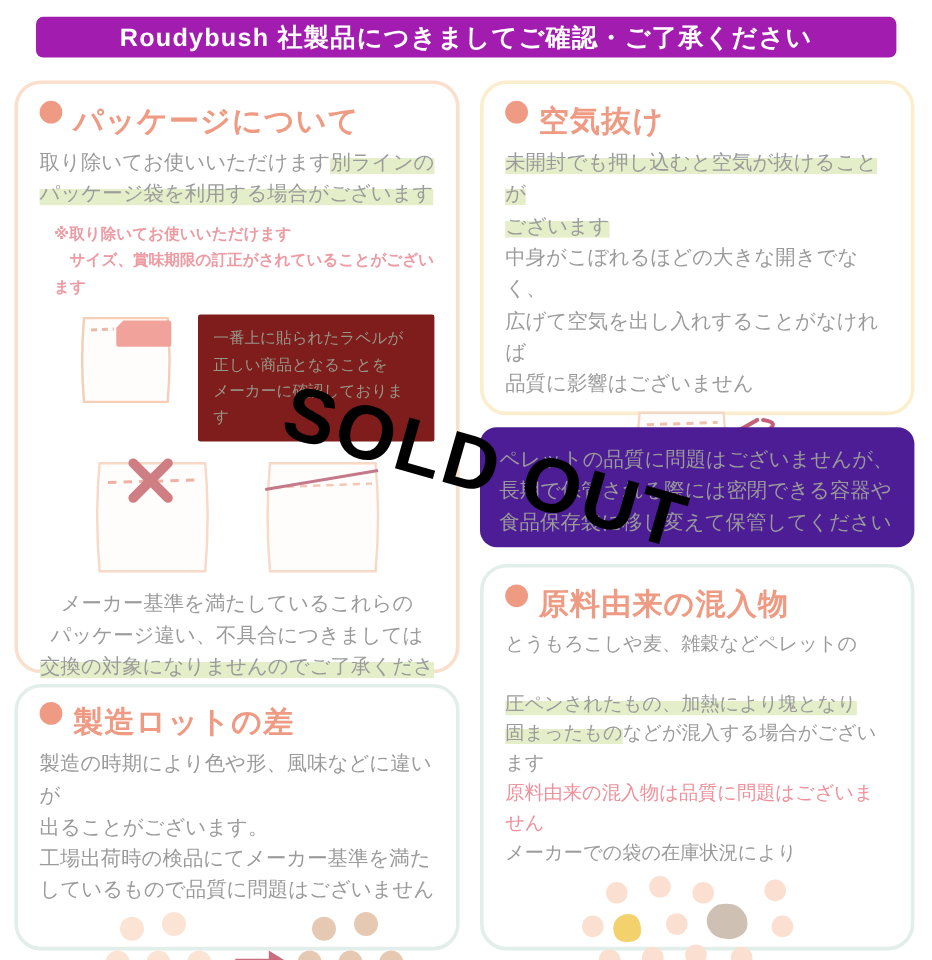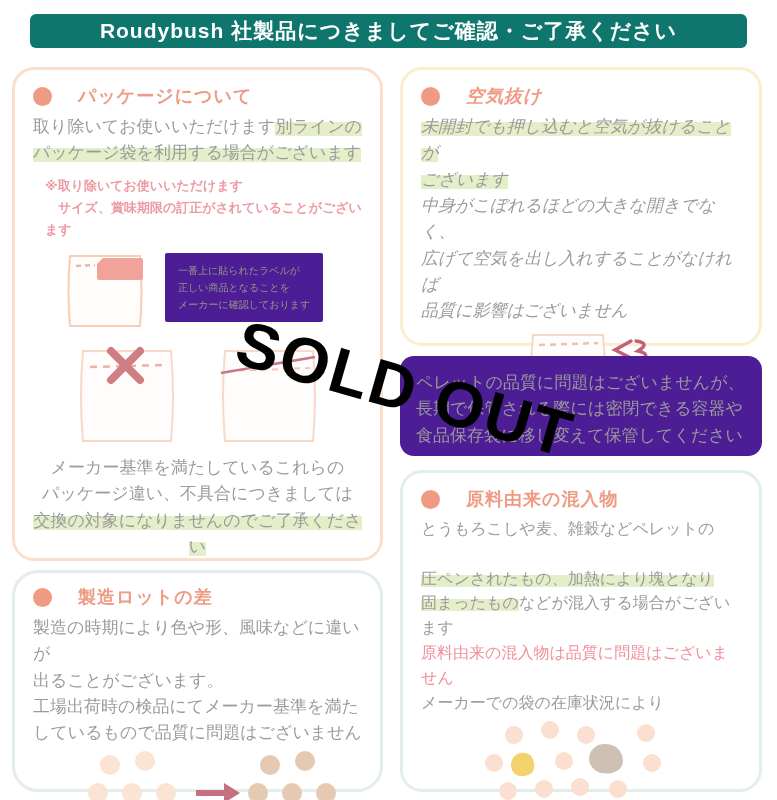--- a/index.html
+++ b/index.html
@@ -4,59 +4,59 @@
 <style>
   * { margin:0; padding:0; box-sizing:border-box; }
   html,body { background:#fff; }
   body {
     font-family:"Liberation Sans","DejaVu Sans",sans-serif;
     width:777px; height:800px; position:relative; overflow:hidden;
     color:#9b9b9b;
   }
   .banner {
     position:absolute; left:30px; top:14px; width:717px; height:34px;
-    background:#0f766e; border-radius:6px;
+    background:#a21caf; border-radius:6px;
     color:#ffffff; font-weight:bold; font-size:21px;
     display:flex; align-items:center; justify-content:center;
     letter-spacing:1px;
   }
   .box {
     position:absolute; background:#ffffff; border-radius:22px;
   }
   .box-peach { border:3px solid #fadfcc; }
-  .box-cream { border:3px solid #fbeecd;font-style:italic; }
+  .box-cream { border:3px solid #fbeecd; }
   .box-mint  { border:3px solid #e2eee9; }
   .box-pack  { left:12px;  top:67px;  width:371px; height:494px; padding:14px 18px; }
   .box-air   { left:400px; top:67px;  width:362px; height:279px; padding:14px 18px; }
-  .box-lot   { left:12px;  top:570px; width:371px; height:222px; padding:12px 18px;border-radius:26px; }
+  .box-lot   { left:12px;  top:570px; width:371px; height:222px; padding:12px 18px; }
   .box-frn   { left:400px; top:470px; width:362px; height:322px; padding:14px 18px; }
   .storage-note {
     position:absolute; left:400px; top:356px; width:362px; height:100px;
     background:#4c1d95; border-radius:14px; padding:14px 16px;
     font-size:17px; line-height:1.55; color:#999999;
   }
   .box-title {
-    color:#ef9b84; font-weight:bold; font-size:18px;
-    display:flex; align-items:center; gap:26px; margin-bottom:6px;
+    color:#ef9b84; font-weight:bold; font-size:25px;
+    display:flex; align-items:flex-start; gap:9px; margin-bottom:6px;
     letter-spacing:1px;
   }
   .bullet {
     width:19px; height:19px; border-radius:50%; background:#ef9b84;
     display:inline-block; flex:0 0 auto;
   }
   .para { font-size:17px; line-height:1.55; color:#9b9b9b; }
   .hl { background:linear-gradient(transparent 28%, #e4eec9 28%); }
   .pink-note {
     color:#ee9aa2; font-size:13px; font-weight:bold; line-height:1.7;
     margin:8px 0 8px 12px;
   }
   .pink-note .indent { margin-left:13px; }
   .label-row { display:flex; align-items:flex-start; gap:14px; margin:4px 0 10px 26px; }
   .yellow-box {
-    background:#4c1d95; padding:9px 13px; font-size:10px; line-height:1.7;
+    background:#7f1d1d; padding:9px 13px; font-size:13px; line-height:1.7;
     color:#979788; border-radius:2px; margin-top:4px;
   }
   .bags-row { display:flex; justify-content:center; gap:28px; margin:8px 0 6px 0; }
   .center-para { text-align:center; }
   .illu-center { text-align:center; margin-top:4px; }
   .pink-line { color:#f0909a; }
   .sold-out {
     position:absolute; left:175px; top:352px; width:460px;
     text-align:center; font-size:64px; font-weight:bold; color:#000000;
     letter-spacing:2px; transform:rotate(16deg); transform-origin:center center;

